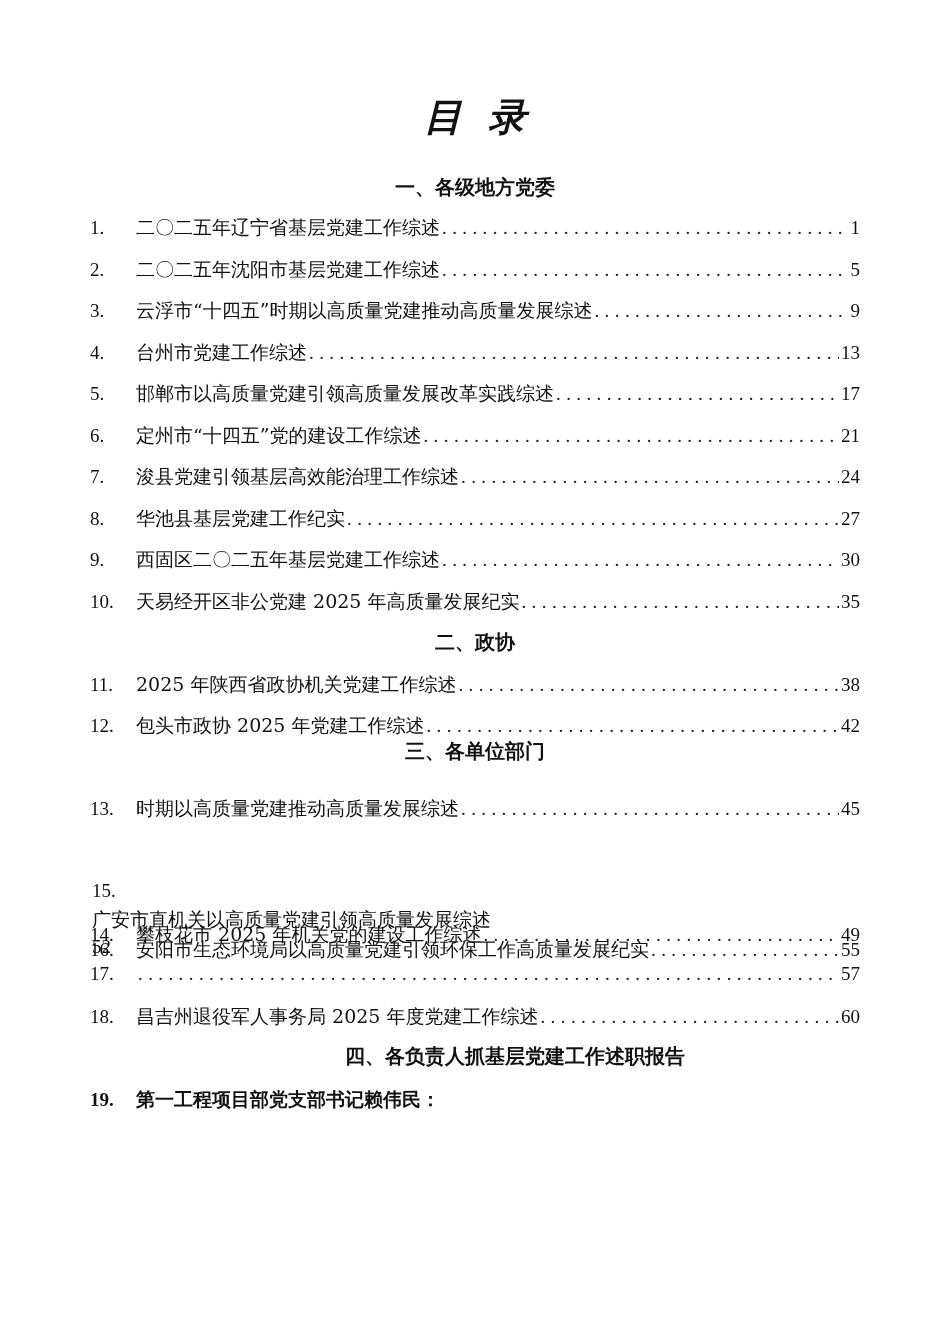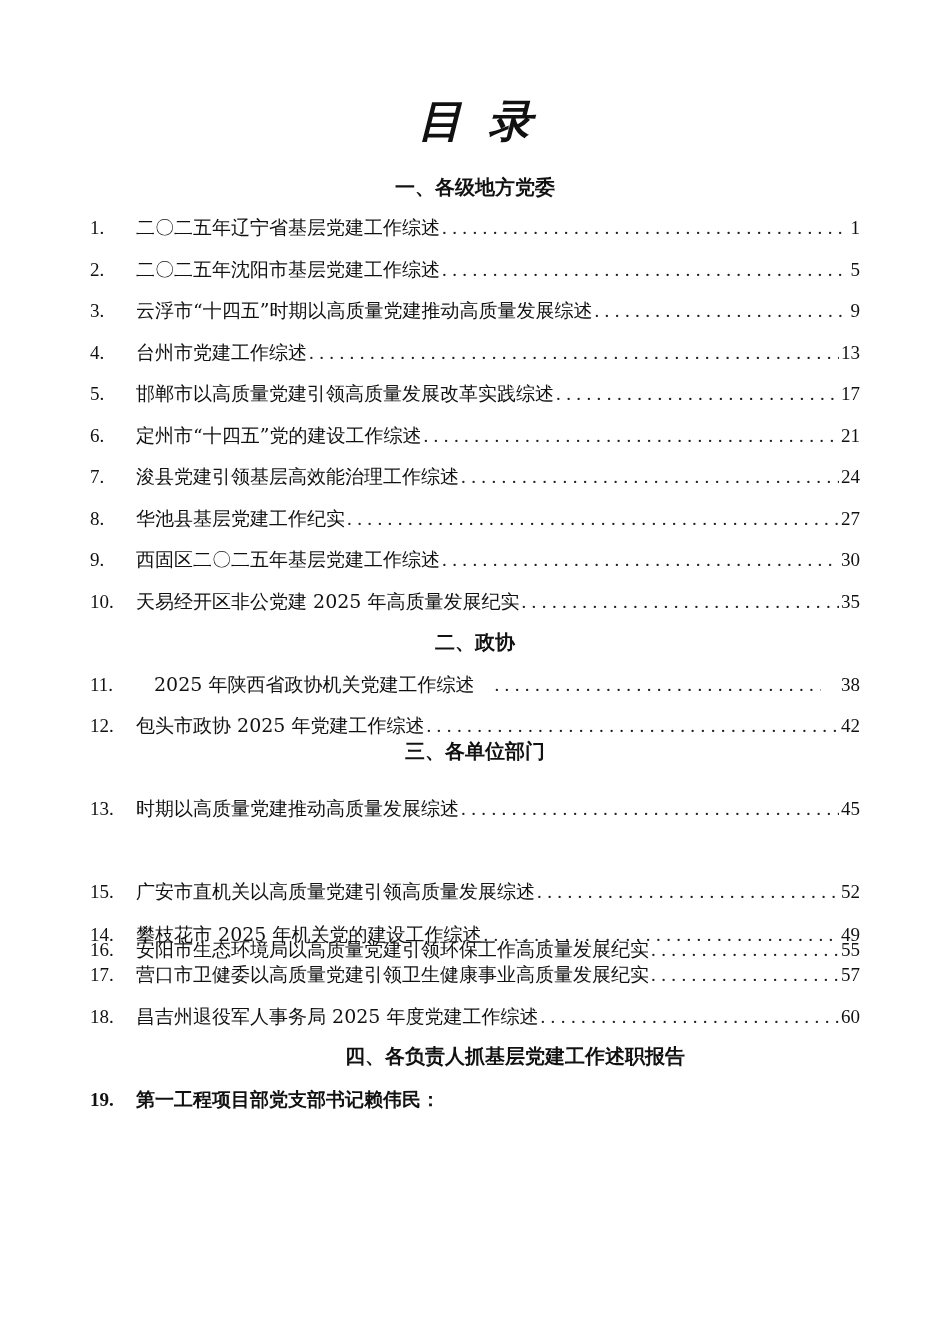--- a/index.html
+++ b/index.html
@@ -3,21 +3,21 @@
   <meta charset="utf-8">
   <style>
     html, body { margin: 0; padding: 0; background: #ffffff; }
     body {
       width: 950px; height: 1344px; position: relative; overflow: hidden;
       font-family: "DejaVu Serif", "Liberation Serif", serif;
       color: #111111;
     }
     .page-title {
       position: absolute; top: 92px; left: 0; width: 950px;
-      text-align: center; font-size: 44px; font-weight: bold; font-style: italic;
+      text-align: center; font-size: 38px; font-weight: bold; font-style: italic;
       letter-spacing: 26px; text-indent: 26px;
       font-family: "DejaVu Serif", "Liberation Serif", serif;
     }
     .section-heading {
       position: absolute; left: 0; width: 950px; text-align: center;
       font-size: 20px; font-weight: bold;
       font-family: "DejaVu Sans", "Liberation Sans", sans-serif;
     }
     .toc-row {
       position: absolute; left: 90px; width: 770px; height: 28px;
@@ -98,21 +98,21 @@
 </div>
 <div class="toc-row" style="top:587px;">
   <span class="toc-num">10.</span>
   <span class="toc-title">天易经开区非公党建 2025 年高质量发展纪实</span>
   <span class="toc-leader"></span>
   <span class="toc-page">35</span>
 </div>
 
 <div class="section-heading" style="top:629px;">二、政协</div>
 
-<div class="toc-row" style="top:670px;gap:18px;">
+<div class="toc-row" style="top:670px;">
   <span class="toc-num">11.</span>
   <span class="toc-title">2025 年陕西省政协机关党建工作综述</span>
   <span class="toc-leader"></span>
   <span class="toc-page">38</span>
 </div>
 <div class="toc-row" style="top:711px;">
   <span class="toc-num">12.</span>
   <span class="toc-title">包头市政协 2025 年党建工作综述</span>
   <span class="toc-leader"></span>
   <span class="toc-page">42</span>
@@ -125,35 +125,34 @@
   <span class="toc-title">时期以高质量党建推动高质量发展综述</span>
   <span class="toc-leader"></span>
   <span class="toc-page">45</span>
 </div>
 <div class="toc-row" style="top:872px;margin-top:48px;">
   <span class="toc-num">14.</span>
   <span class="toc-title">攀枝花市 2025 年机关党的建设工作综述</span>
   <span class="toc-leader"></span>
   <span class="toc-page">49</span>
 </div>
-<div class="toc-row" style="top:877px;">
+<div class="toc-row" style="top:877px;flex-direction:column;">
   <span class="toc-num">15.</span>
   <span class="toc-title">广安市直机关以高质量党建引领高质量发展综述</span>
   <span class="toc-leader"></span>
   <span class="toc-page">52</span>
 </div>
 <div class="toc-row" style="top:919px;margin-top:16px;">
   <span class="toc-num">16.</span>
   <span class="toc-title">安阳市生态环境局以高质量党建引领环保工作高质量发展纪实</span>
   <span class="toc-leader"></span>
   <span class="toc-page">55</span>
 </div>
 <div class="toc-row" style="top:960px;">
   <span class="toc-num">17.</span>
-  <span class="toc-title">营口市卫健委以高质量党建引领卫生健康事业高质量发展纪实</span>
   <span class="toc-leader"></span>
   <span class="toc-page">57</span>
 </div>
 <div class="toc-row" style="top:1002px;">
   <span class="toc-num">18.</span>
   <span class="toc-title">昌吉州退役军人事务局 2025 年度党建工作综述</span>
   <span class="toc-leader"></span>
   <span class="toc-page">60</span>
 </div>
 

